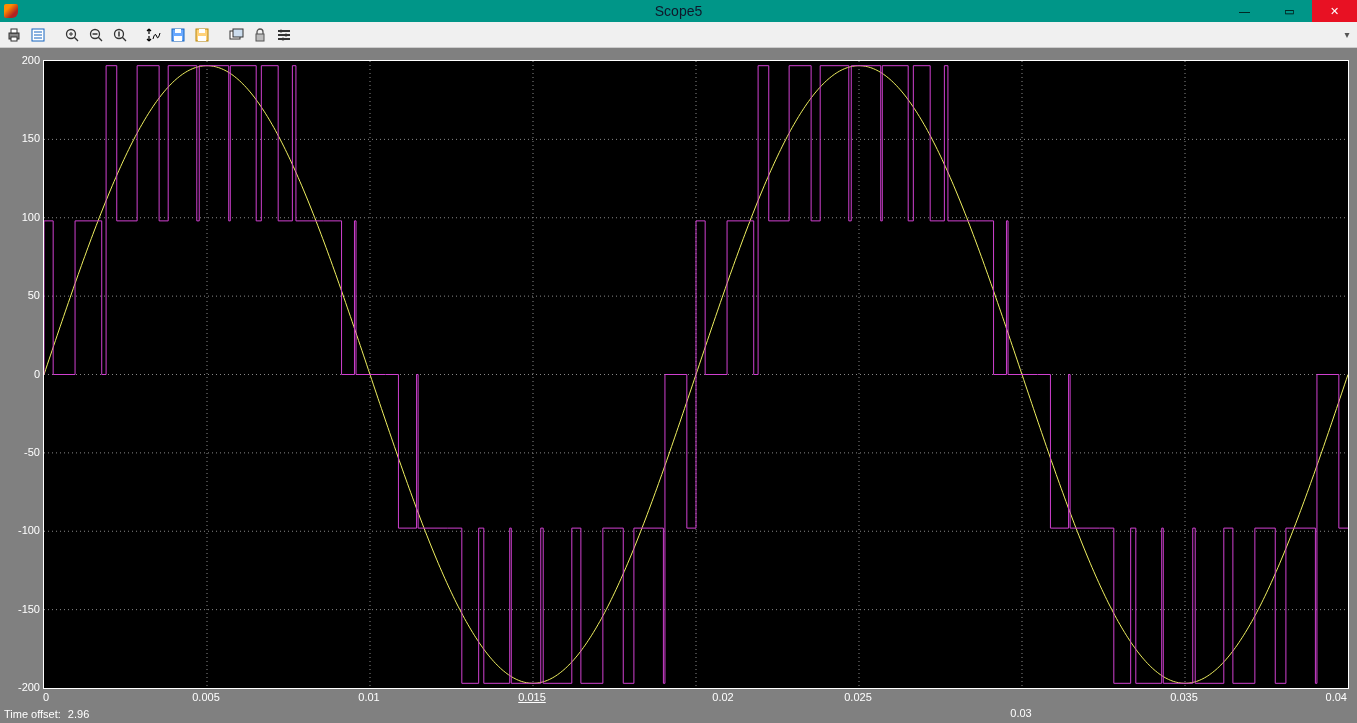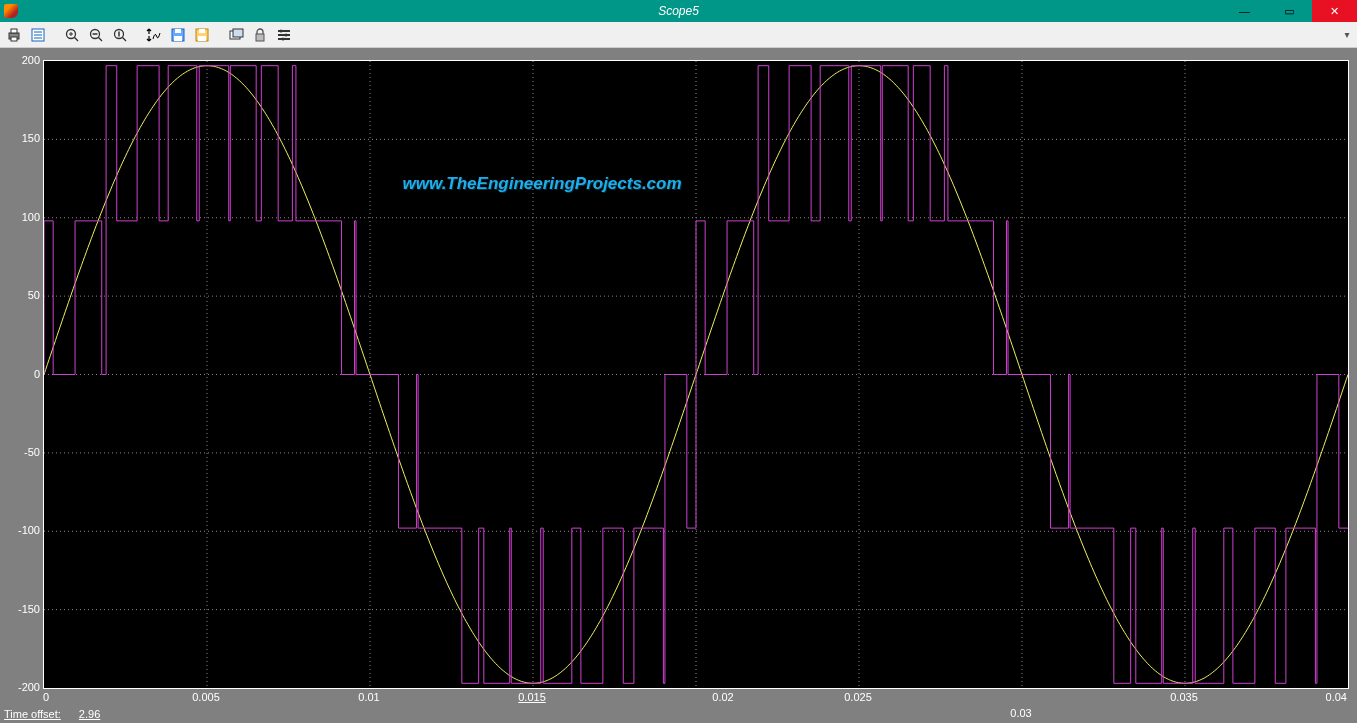--- a/index.html
+++ b/index.html
@@ -1,40 +1,40 @@
 <!DOCTYPE html>
 <html><head>
 <meta charset="utf-8">
 <style>
   * { box-sizing: border-box; margin: 0; padding: 0; }
   html, body { width: 1357px; height: 723px; font-family: "Segoe UI", Tahoma, sans-serif; overflow: hidden; background:#fff;}
   
   .titlebar { height: 22px; background:#009688; display:flex; align-items:center; position:relative; color:#000; font-size:12px;}
   .titlebar .icon-box { width:22px; height:22px; display:flex; align-items:center; justify-content:center;}
   .titlebar .matlab-icon { width:14px; height:14px; background:linear-gradient(135deg,#ff8c00 30%,#b22222 70%); border-radius:2px 2px 6px 2px;}
-  .titlebar .title { position:absolute; left:50%; transform:translateX(-50%); font-size:12px; color:#ffffff;font-style:italic;}
+  .titlebar .title { position:absolute; left:50%; transform:translateX(-50%); font-size:14px; color:#0f172a;}
   .win-btns { margin-left:auto; display:flex; height:100%;}
   .win-btn { width:45px; height:100%; display:flex; align-items:center; justify-content:center; font-size:11px; color:#000;}
   .win-btn.min { background:#009688;}
   .win-btn.max { background:#009688;}
   .win-btn.close { background:#e81123; color:#fff;}
   
   .toolbar { height:26px; background:#f0f0f0; border-bottom:1px solid #ccc; display:flex; align-items:center; gap:4px; padding:0 4px;}
   .tool-btn { width:20px; height:20px; display:flex; align-items:center; justify-content:center; border:1px solid transparent; border-radius:2px;}
   .tool-sep { width:6px; height:20px; }
   .tool-btn svg { width:16px; height:16px; }
   .right-edge { margin-left:auto; width:12px; height:20px; display:flex; align-items:center; justify-content:center; color:#555; font-size:10px;}
   
   .scope-body { position:relative; height:calc(723px - 22px - 26px - 18px); background:#808080;}
   .plot-frame { position:absolute; left:43px; top:12px; right:8px; bottom:16px; background:#000; border:1px solid #fff;}
   .watermark { position:absolute; color:#1faee9; font-weight:bold; font-size:17px; font-style:italic; text-shadow:1px 1px 0 #003040;}
   .y-tick-label { position:absolute; right:calc(100% - 40px); color:#fff; font-size:11px; transform:translateY(-50%);}
   .x-tick-label { position:absolute; top:calc(100% - 14px); color:#fff; font-size:11px; transform:translateX(-50%);}
   
-  .statusbar { height:18px; background:#808080; color:#fff; font-size:11px; display:flex; align-items:center; padding-left:4px; gap:18px;text-decoration:underline;}
+  .statusbar { height:18px; background:#808080; color:#fff; font-size:11px; display:flex; align-items:center; padding-left:4px; gap:7px;}
 </style>
 </head>
 <body>
 
 <div class="titlebar">
   <div class="icon-box">
       <div class="matlab-icon"></div>
     </div>
   <div class="title">Scope5</div>
   <div class="win-btns">
@@ -145,21 +145,20 @@
           <line y1="470.25" y2="470.25" x1="0" x2="1304"></line>
           <line y1="391.875" y2="391.875" x1="0" x2="1304"></line>
           <line y1="313.5" y2="313.5" x1="0" x2="1304"></line>
           <line y1="235.125" y2="235.125" x1="0" x2="1304"></line>
           <line y1="156.75" y2="156.75" x1="0" x2="1304"></line>
           <line y1="78.375" y2="78.375" x1="0" x2="1304"></line>
         </g>
         <path d="M0.00 313.50 L1.63 308.65 L3.26 303.80 L4.89 298.95 L6.52 294.11 L8.15 289.27 L9.78 284.44 L11.41 279.61 L13.04 274.80 L14.67 269.99 L16.30 265.19 L17.93 260.41 L19.56 255.64 L21.19 250.88 L22.82 246.14 L24.45 241.41 L26.08 236.71 L27.71 232.02 L29.34 227.35 L30.97 222.70 L32.60 218.08 L34.23 213.48 L35.86 208.90 L37.49 204.35 L39.12 199.82 L40.75 195.33 L42.38 190.86 L44.01 186.43 L45.64 182.02 L47.27 177.65 L48.90 173.31 L50.53 169.00 L52.16 164.74 L53.79 160.50 L55.42 156.31 L57.05 152.15 L58.68 148.04 L60.31 143.96 L61.94 139.93 L63.57 135.94 L65.20 131.99 L66.83 128.09 L68.46 124.24 L70.09 120.43 L71.72 116.67 L73.35 112.95 L74.98 109.29 L76.61 105.68 L78.24 102.11 L79.87 98.60 L81.50 95.15 L83.13 91.74 L84.76 88.40 L86.39 85.10 L88.02 81.87 L89.65 78.69 L91.28 75.57 L92.91 72.51 L94.54 69.50 L96.17 66.56 L97.80 63.68 L99.43 60.86 L101.06 58.10 L102.69 55.40 L104.32 52.77 L105.95 50.21 L107.58 47.71 L109.21 45.27 L110.84 42.90 L112.47 40.60 L114.10 38.36 L115.73 36.19 L117.36 34.09 L118.99 32.06 L120.62 30.10 L122.25 28.21 L123.88 26.39 L125.51 24.64 L127.14 22.96 L128.77 21.35 L130.40 19.82 L132.03 18.35 L133.66 16.96 L135.29 15.65 L136.92 14.40 L138.55 13.23 L140.18 12.14 L141.81 11.12 L143.44 10.17 L145.07 9.30 L146.70 8.50 L148.33 7.78 L149.96 7.14 L151.59 6.57 L153.22 6.07 L154.85 5.65 L156.48 5.31 L158.11 5.05 L159.74 4.85 L161.37 4.74 L163.00 4.70 L164.63 4.74 L166.26 4.85 L167.89 5.05 L169.52 5.31 L171.15 5.65 L172.78 6.07 L174.41 6.57 L176.04 7.14 L177.67 7.78 L179.30 8.50 L180.93 9.30 L182.56 10.17 L184.19 11.12 L185.82 12.14 L187.45 13.23 L189.08 14.40 L190.71 15.65 L192.34 16.96 L193.97 18.35 L195.60 19.82 L197.23 21.35 L198.86 22.96 L200.49 24.64 L202.12 26.39 L203.75 28.21 L205.38 30.10 L207.01 32.06 L208.64 34.09 L210.27 36.19 L211.90 38.36 L213.53 40.60 L215.16 42.90 L216.79 45.27 L218.42 47.71 L220.05 50.21 L221.68 52.77 L223.31 55.40 L224.94 58.10 L226.57 60.86 L228.20 63.68 L229.83 66.56 L231.46 69.50 L233.09 72.51 L234.72 75.57 L236.35 78.69 L237.98 81.87 L239.61 85.10 L241.24 88.40 L242.87 91.74 L244.50 95.15 L246.13 98.60 L247.76 102.11 L249.39 105.68 L251.02 109.29 L252.65 112.95 L254.28 116.67 L255.91 120.43 L257.54 124.24 L259.17 128.09 L260.80 131.99 L262.43 135.94 L264.06 139.93 L265.69 143.96 L267.32 148.04 L268.95 152.15 L270.58 156.31 L272.21 160.50 L273.84 164.74 L275.47 169.00 L277.10 173.31 L278.73 177.65 L280.36 182.02 L281.99 186.43 L283.62 190.86 L285.25 195.33 L286.88 199.82 L288.51 204.35 L290.14 208.90 L291.77 213.48 L293.40 218.08 L295.03 222.70 L296.66 227.35 L298.29 232.02 L299.92 236.71 L301.55 241.41 L303.18 246.14 L304.81 250.88 L306.44 255.64 L308.07 260.41 L309.70 265.19 L311.33 269.99 L312.96 274.80 L314.59 279.61 L316.22 284.44 L317.85 289.27 L319.48 294.11 L321.11 298.95 L322.74 303.80 L324.37 308.65 L326.00 313.50 L327.63 318.35 L329.26 323.20 L330.89 328.05 L332.52 332.89 L334.15 337.73 L335.78 342.56 L337.41 347.39 L339.04 352.20 L340.67 357.01 L342.30 361.81 L343.93 366.59 L345.56 371.36 L347.19 376.12 L348.82 380.86 L350.45 385.59 L352.08 390.29 L353.71 394.98 L355.34 399.65 L356.97 404.30 L358.60 408.92 L360.23 413.52 L361.86 418.10 L363.49 422.65 L365.12 427.18 L366.75 431.67 L368.38 436.14 L370.01 440.57 L371.64 444.98 L373.27 449.35 L374.90 453.69 L376.53 458.00 L378.16 462.26 L379.79 466.50 L381.42 470.69 L383.05 474.85 L384.68 478.96 L386.31 483.04 L387.94 487.07 L389.57 491.06 L391.20 495.01 L392.83 498.91 L394.46 502.76 L396.09 506.57 L397.72 510.33 L399.35 514.05 L400.98 517.71 L402.61 521.32 L404.24 524.89 L405.87 528.40 L407.50 531.85 L409.13 535.26 L410.76 538.60 L412.39 541.90 L414.02 545.13 L415.65 548.31 L417.28 551.43 L418.91 554.49 L420.54 557.50 L422.17 560.44 L423.80 563.32 L425.43 566.14 L427.06 568.90 L428.69 571.60 L430.32 574.23 L431.95 576.79 L433.58 579.29 L435.21 581.73 L436.84 584.10 L438.47 586.40 L440.10 588.64 L441.73 590.81 L443.36 592.91 L444.99 594.94 L446.62 596.90 L448.25 598.79 L449.88 600.61 L451.51 602.36 L453.14 604.04 L454.77 605.65 L456.40 607.18 L458.03 608.65 L459.66 610.04 L461.29 611.35 L462.92 612.60 L464.55 613.77 L466.18 614.86 L467.81 615.88 L469.44 616.83 L471.07 617.70 L472.70 618.50 L474.33 619.22 L475.96 619.86 L477.59 620.43 L479.22 620.93 L480.85 621.35 L482.48 621.69 L484.11 621.95 L485.74 622.15 L487.37 622.26 L489.00 622.30 L490.63 622.26 L492.26 622.15 L493.89 621.95 L495.52 621.69 L497.15 621.35 L498.78 620.93 L500.41 620.43 L502.04 619.86 L503.67 619.22 L505.30 618.50 L506.93 617.70 L508.56 616.83 L510.19 615.88 L511.82 614.86 L513.45 613.77 L515.08 612.60 L516.71 611.35 L518.34 610.04 L519.97 608.65 L521.60 607.18 L523.23 605.65 L524.86 604.04 L526.49 602.36 L528.12 600.61 L529.75 598.79 L531.38 596.90 L533.01 594.94 L534.64 592.91 L536.27 590.81 L537.90 588.64 L539.53 586.40 L541.16 584.10 L542.79 581.73 L544.42 579.29 L546.05 576.79 L547.68 574.23 L549.31 571.60 L550.94 568.90 L552.57 566.14 L554.20 563.32 L555.83 560.44 L557.46 557.50 L559.09 554.49 L560.72 551.43 L562.35 548.31 L563.98 545.13 L565.61 541.90 L567.24 538.60 L568.87 535.26 L570.50 531.85 L572.13 528.40 L573.76 524.89 L575.39 521.32 L577.02 517.71 L578.65 514.05 L580.28 510.33 L581.91 506.57 L583.54 502.76 L585.17 498.91 L586.80 495.01 L588.43 491.06 L590.06 487.07 L591.69 483.04 L593.32 478.96 L594.95 474.85 L596.58 470.69 L598.21 466.50 L599.84 462.26 L601.47 458.00 L603.10 453.69 L604.73 449.35 L606.36 444.98 L607.99 440.57 L609.62 436.14 L611.25 431.67 L612.88 427.18 L614.51 422.65 L616.14 418.10 L617.77 413.52 L619.40 408.92 L621.03 404.30 L622.66 399.65 L624.29 394.98 L625.92 390.29 L627.55 385.59 L629.18 380.86 L630.81 376.12 L632.44 371.36 L634.07 366.59 L635.70 361.81 L637.33 357.01 L638.96 352.20 L640.59 347.39 L642.22 342.56 L643.85 337.73 L645.48 332.89 L647.11 328.05 L648.74 323.20 L650.37 318.35 L652.00 313.50 L653.63 308.65 L655.26 303.80 L656.89 298.95 L658.52 294.11 L660.15 289.27 L661.78 284.44 L663.41 279.61 L665.04 274.80 L666.67 269.99 L668.30 265.19 L669.93 260.41 L671.56 255.64 L673.19 250.88 L674.82 246.14 L676.45 241.41 L678.08 236.71 L679.71 232.02 L681.34 227.35 L682.97 222.70 L684.60 218.08 L686.23 213.48 L687.86 208.90 L689.49 204.35 L691.12 199.82 L692.75 195.33 L694.38 190.86 L696.01 186.43 L697.64 182.02 L699.27 177.65 L700.90 173.31 L702.53 169.00 L704.16 164.74 L705.79 160.50 L707.42 156.31 L709.05 152.15 L710.68 148.04 L712.31 143.96 L713.94 139.93 L715.57 135.94 L717.20 131.99 L718.83 128.09 L720.46 124.24 L722.09 120.43 L723.72 116.67 L725.35 112.95 L726.98 109.29 L728.61 105.68 L730.24 102.11 L731.87 98.60 L733.50 95.15 L735.13 91.74 L736.76 88.40 L738.39 85.10 L740.02 81.87 L741.65 78.69 L743.28 75.57 L744.91 72.51 L746.54 69.50 L748.17 66.56 L749.80 63.68 L751.43 60.86 L753.06 58.10 L754.69 55.40 L756.32 52.77 L757.95 50.21 L759.58 47.71 L761.21 45.27 L762.84 42.90 L764.47 40.60 L766.10 38.36 L767.73 36.19 L769.36 34.09 L770.99 32.06 L772.62 30.10 L774.25 28.21 L775.88 26.39 L777.51 24.64 L779.14 22.96 L780.77 21.35 L782.40 19.82 L784.03 18.35 L785.66 16.96 L787.29 15.65 L788.92 14.40 L790.55 13.23 L792.18 12.14 L793.81 11.12 L795.44 10.17 L797.07 9.30 L798.70 8.50 L800.33 7.78 L801.96 7.14 L803.59 6.57 L805.22 6.07 L806.85 5.65 L808.48 5.31 L810.11 5.05 L811.74 4.85 L813.37 4.74 L815.00 4.70 L816.63 4.74 L818.26 4.85 L819.89 5.05 L821.52 5.31 L823.15 5.65 L824.78 6.07 L826.41 6.57 L828.04 7.14 L829.67 7.78 L831.30 8.50 L832.93 9.30 L834.56 10.17 L836.19 11.12 L837.82 12.14 L839.45 13.23 L841.08 14.40 L842.71 15.65 L844.34 16.96 L845.97 18.35 L847.60 19.82 L849.23 21.35 L850.86 22.96 L852.49 24.64 L854.12 26.39 L855.75 28.21 L857.38 30.10 L859.01 32.06 L860.64 34.09 L862.27 36.19 L863.90 38.36 L865.53 40.60 L867.16 42.90 L868.79 45.27 L870.42 47.71 L872.05 50.21 L873.68 52.77 L875.31 55.40 L876.94 58.10 L878.57 60.86 L880.20 63.68 L881.83 66.56 L883.46 69.50 L885.09 72.51 L886.72 75.57 L888.35 78.69 L889.98 81.87 L891.61 85.10 L893.24 88.40 L894.87 91.74 L896.50 95.15 L898.13 98.60 L899.76 102.11 L901.39 105.68 L903.02 109.29 L904.65 112.95 L906.28 116.67 L907.91 120.43 L909.54 124.24 L911.17 128.09 L912.80 131.99 L914.43 135.94 L916.06 139.93 L917.69 143.96 L919.32 148.04 L920.95 152.15 L922.58 156.31 L924.21 160.50 L925.84 164.74 L927.47 169.00 L929.10 173.31 L930.73 177.65 L932.36 182.02 L933.99 186.43 L935.62 190.86 L937.25 195.33 L938.88 199.82 L940.51 204.35 L942.14 208.90 L943.77 213.48 L945.40 218.08 L947.03 222.70 L948.66 227.35 L950.29 232.02 L951.92 236.71 L953.55 241.41 L955.18 246.14 L956.81 250.88 L958.44 255.64 L960.07 260.41 L961.70 265.19 L963.33 269.99 L964.96 274.80 L966.59 279.61 L968.22 284.44 L969.85 289.27 L971.48 294.11 L973.11 298.95 L974.74 303.80 L976.37 308.65 L978.00 313.50 L979.63 318.35 L981.26 323.20 L982.89 328.05 L984.52 332.89 L986.15 337.73 L987.78 342.56 L989.41 347.39 L991.04 352.20 L992.67 357.01 L994.30 361.81 L995.93 366.59 L997.56 371.36 L999.19 376.12 L1000.82 380.86 L1002.45 385.59 L1004.08 390.29 L1005.71 394.98 L1007.34 399.65 L1008.97 404.30 L1010.60 408.92 L1012.23 413.52 L1013.86 418.10 L1015.49 422.65 L1017.12 427.18 L1018.75 431.67 L1020.38 436.14 L1022.01 440.57 L1023.64 444.98 L1025.27 449.35 L1026.90 453.69 L1028.53 458.00 L1030.16 462.26 L1031.79 466.50 L1033.42 470.69 L1035.05 474.85 L1036.68 478.96 L1038.31 483.04 L1039.94 487.07 L1041.57 491.06 L1043.20 495.01 L1044.83 498.91 L1046.46 502.76 L1048.09 506.57 L1049.72 510.33 L1051.35 514.05 L1052.98 517.71 L1054.61 521.32 L1056.24 524.89 L1057.87 528.40 L1059.50 531.85 L1061.13 535.26 L1062.76 538.60 L1064.39 541.90 L1066.02 545.13 L1067.65 548.31 L1069.28 551.43 L1070.91 554.49 L1072.54 557.50 L1074.17 560.44 L1075.80 563.32 L1077.43 566.14 L1079.06 568.90 L1080.69 571.60 L1082.32 574.23 L1083.95 576.79 L1085.58 579.29 L1087.21 581.73 L1088.84 584.10 L1090.47 586.40 L1092.10 588.64 L1093.73 590.81 L1095.36 592.91 L1096.99 594.94 L1098.62 596.90 L1100.25 598.79 L1101.88 600.61 L1103.51 602.36 L1105.14 604.04 L1106.77 605.65 L1108.40 607.18 L1110.03 608.65 L1111.66 610.04 L1113.29 611.35 L1114.92 612.60 L1116.55 613.77 L1118.18 614.86 L1119.81 615.88 L1121.44 616.83 L1123.07 617.70 L1124.70 618.50 L1126.33 619.22 L1127.96 619.86 L1129.59 620.43 L1131.22 620.93 L1132.85 621.35 L1134.48 621.69 L1136.11 621.95 L1137.74 622.15 L1139.37 622.26 L1141.00 622.30 L1142.63 622.26 L1144.26 622.15 L1145.89 621.95 L1147.52 621.69 L1149.15 621.35 L1150.78 620.93 L1152.41 620.43 L1154.04 619.86 L1155.67 619.22 L1157.30 618.50 L1158.93 617.70 L1160.56 616.83 L1162.19 615.88 L1163.82 614.86 L1165.45 613.77 L1167.08 612.60 L1168.71 611.35 L1170.34 610.04 L1171.97 608.65 L1173.60 607.18 L1175.23 605.65 L1176.86 604.04 L1178.49 602.36 L1180.12 600.61 L1181.75 598.79 L1183.38 596.90 L1185.01 594.94 L1186.64 592.91 L1188.27 590.81 L1189.90 588.64 L1191.53 586.40 L1193.16 584.10 L1194.79 581.73 L1196.42 579.29 L1198.05 576.79 L1199.68 574.23 L1201.31 571.60 L1202.94 568.90 L1204.57 566.14 L1206.20 563.32 L1207.83 560.44 L1209.46 557.50 L1211.09 554.49 L1212.72 551.43 L1214.35 548.31 L1215.98 545.13 L1217.61 541.90 L1219.24 538.60 L1220.87 535.26 L1222.50 531.85 L1224.13 528.40 L1225.76 524.89 L1227.39 521.32 L1229.02 517.71 L1230.65 514.05 L1232.28 510.33 L1233.91 506.57 L1235.54 502.76 L1237.17 498.91 L1238.80 495.01 L1240.43 491.06 L1242.06 487.07 L1243.69 483.04 L1245.32 478.96 L1246.95 474.85 L1248.58 470.69 L1250.21 466.50 L1251.84 462.26 L1253.47 458.00 L1255.10 453.69 L1256.73 449.35 L1258.36 444.98 L1259.99 440.57 L1261.62 436.14 L1263.25 431.67 L1264.88 427.18 L1266.51 422.65 L1268.14 418.10 L1269.77 413.52 L1271.40 408.92 L1273.03 404.30 L1274.66 399.65 L1276.29 394.98 L1277.92 390.29 L1279.55 385.59 L1281.18 380.86 L1282.81 376.12 L1284.44 371.36 L1286.07 366.59 L1287.70 361.81 L1289.33 357.01 L1290.96 352.20 L1292.59 347.39 L1294.22 342.56 L1295.85 337.73 L1297.48 332.89 L1299.11 328.05 L1300.74 323.20 L1302.37 318.35 L1304.00 313.50 " fill="none" stroke="#f0f060" stroke-width="1"></path>
         <path d="M0.00 313.50 L0.00 159.88 L9.16 159.88 L9.16 313.50 L31.05 313.50 L31.05 313.50 L31.05 159.88 L57.72 159.88 L57.72 313.50 L62.10 313.50 L62.10 313.50 L62.10 4.70 L72.75 4.70 L72.75 159.88 L93.14 159.88 L93.14 159.88 L93.14 4.70 L115.11 4.70 L115.11 159.88 L124.19 159.88 L124.19 159.88 L124.19 4.70 L152.79 4.70 L152.79 159.88 L155.24 159.88 L155.24 159.88 L155.24 4.70 L184.73 4.70 L184.73 159.88 L186.29 159.88 L186.29 159.88 L186.29 4.70 L212.20 4.70 L212.20 159.88 L217.33 159.88 L217.33 159.88 L217.33 4.70 L234.18 4.70 L234.18 159.88 L248.38 159.88 L248.38 159.88 L248.38 4.70 L251.93 4.70 L251.93 159.88 L279.43 159.88 L297.55 159.88 L297.55 313.50 L310.48 313.50 L310.48 313.50 L310.48 159.88 L312.03 159.88 L312.03 313.50 L341.52 313.50 L354.45 313.50 L354.45 467.12 L372.57 467.12 L372.57 467.12 L372.57 313.50 L374.12 313.50 L374.12 467.12 L403.62 467.12 L417.82 467.12 L417.82 622.30 L434.67 622.30 L434.67 622.30 L434.67 467.12 L439.80 467.12 L439.80 622.30 L465.71 622.30 L465.71 622.30 L465.71 467.12 L467.27 467.12 L467.27 622.30 L496.76 622.30 L496.76 622.30 L496.76 467.12 L499.21 467.12 L499.21 622.30 L527.81 622.30 L527.81 622.30 L527.81 467.12 L536.89 467.12 L536.89 622.30 L558.86 622.30 L558.86 622.30 L558.86 467.12 L579.25 467.12 L579.25 622.30 L589.90 622.30 L589.90 622.30 L589.90 467.12 L619.40 467.12 L619.40 622.30 L620.95 622.30 L620.95 622.30 L620.95 313.50 L642.84 313.50 L642.84 467.12 L652.00 467.12 L652.00 467.12 L652.00 159.88 L661.16 159.88 L661.16 313.50 L683.05 313.50 L683.05 313.50 L683.05 159.88 L709.72 159.88 L709.72 313.50 L714.10 313.50 L714.10 313.50 L714.10 4.70 L724.75 4.70 L724.75 159.88 L745.14 159.88 L745.14 159.88 L745.14 4.70 L767.11 4.70 L767.11 159.88 L776.19 159.88 L776.19 159.88 L776.19 4.70 L804.79 4.70 L804.79 159.88 L807.24 159.88 L807.24 159.88 L807.24 4.70 L836.73 4.70 L836.73 159.88 L838.29 159.88 L838.29 159.88 L838.29 4.70 L864.20 4.70 L864.20 159.88 L869.33 159.88 L869.33 159.88 L869.33 4.70 L886.18 4.70 L886.18 159.88 L900.38 159.88 L900.38 159.88 L900.38 4.70 L903.93 4.70 L903.93 159.88 L931.43 159.88 L949.55 159.88 L949.55 313.50 L962.48 313.50 L962.48 313.50 L962.48 159.88 L964.03 159.88 L964.03 313.50 L993.52 313.50 L1006.45 313.50 L1006.45 467.12 L1024.57 467.12 L1024.57 467.12 L1024.57 313.50 L1026.12 313.50 L1026.12 467.12 L1055.62 467.12 L1069.82 467.12 L1069.82 622.30 L1086.67 622.30 L1086.67 622.30 L1086.67 467.12 L1091.80 467.12 L1091.80 622.30 L1117.71 622.30 L1117.71 622.30 L1117.71 467.12 L1119.27 467.12 L1119.27 622.30 L1148.76 622.30 L1148.76 622.30 L1148.76 467.12 L1151.21 467.12 L1151.21 622.30 L1179.81 622.30 L1179.81 622.30 L1179.81 467.12 L1188.89 467.12 L1188.89 622.30 L1210.86 622.30 L1210.86 622.30 L1210.86 467.12 L1231.25 467.12 L1231.25 622.30 L1241.90 622.30 L1241.90 622.30 L1241.90 467.12 L1271.40 467.12 L1271.40 622.30 L1272.95 622.30 L1272.95 622.30 L1272.95 313.50 L1294.84 313.50 L1294.84 467.12 L1304.00 467.12 " fill="none" stroke="#d040d0" stroke-width="1"></path>
       </svg>
-    <div class="watermark" id="watermark" style="left: 358.6px; top: 112.86px;">www.TheEngineeringProjects.com</div>
   </div>
   <div id="yLabels">
       <div class="y-tick-label" style="top: 639px;">-200</div>
       <div class="y-tick-label" style="top: 560.625px;">-150</div>
       <div class="y-tick-label" style="top: 482.25px;">-100</div>
       <div class="y-tick-label" style="top: 403.875px; margin-left: 33px;">-50</div>
       <div class="y-tick-label" style="top: 325.5px;">0</div>
       <div class="y-tick-label" style="top: 247.125px;">50</div>
       <div class="y-tick-label" style="top: 168.75px;">100</div>
       <div class="y-tick-label" style="top: 90.375px;">150</div>

